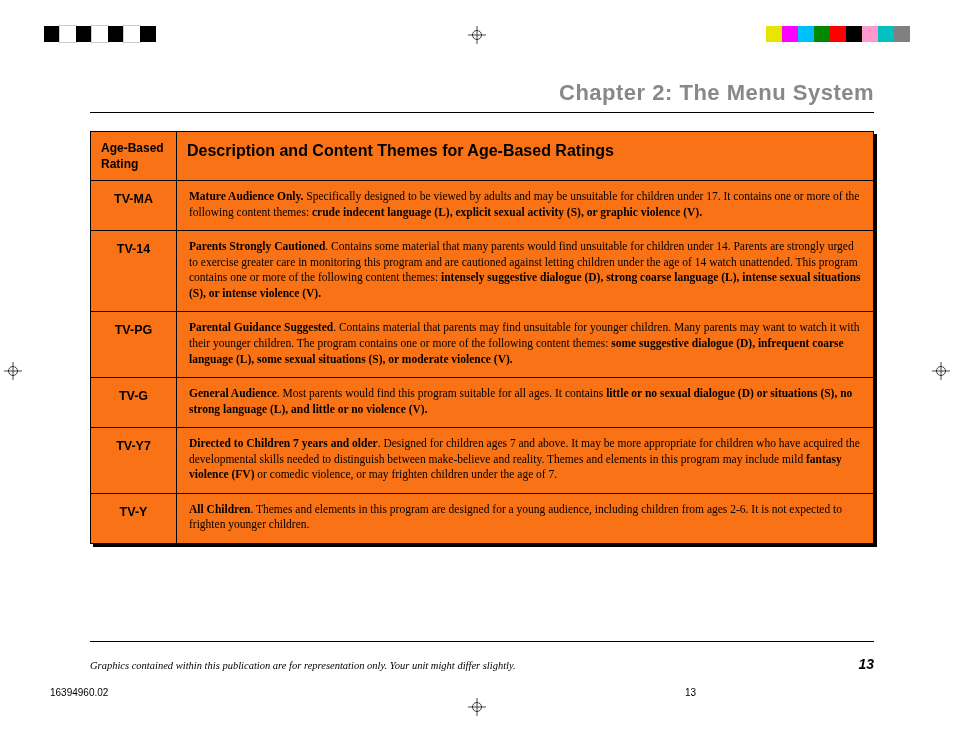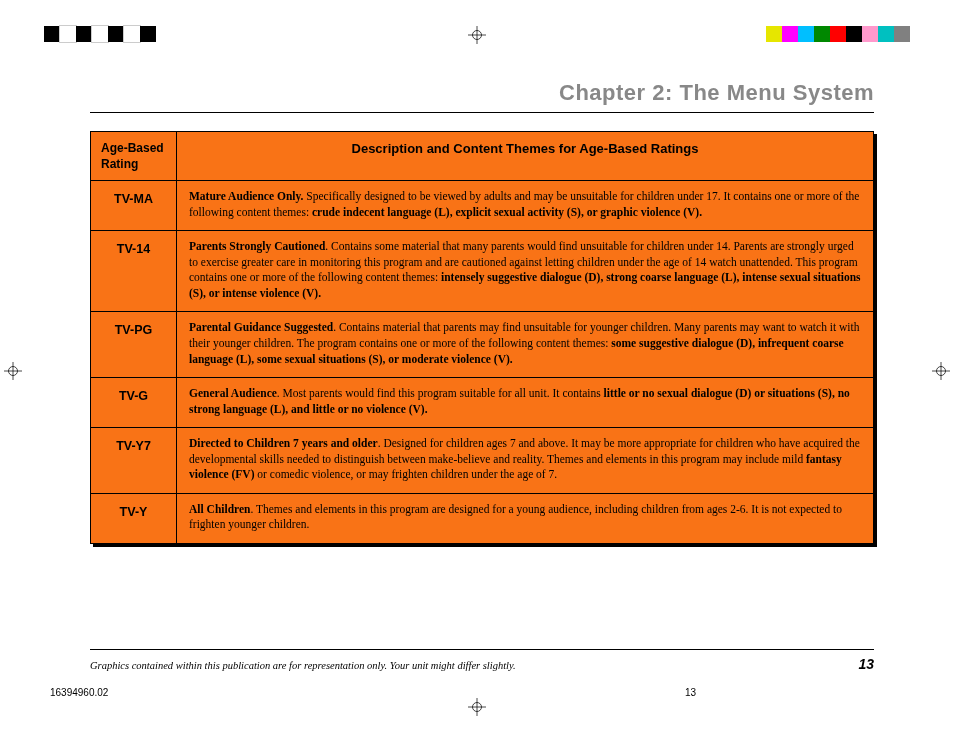--- a/index.html
+++ b/index.html
@@ -72,22 +72,22 @@
     font-size: 12px;
     line-height: 1.35;
   }
   table.rating th {
     font-family: Arial, Helvetica, sans-serif;
     font-weight: bold;
     text-align: left;
     padding: 8px 10px;
   }
   table.rating th.desc-head {
-    text-align: center;
-    font-size: 13px;
+    text-align: left;
+    font-size: 16px;
   }
   table.rating td.label {
     font-family: Arial, Helvetica, sans-serif;
     font-weight: bold;
     font-size: 12.5px;
     padding: 10px;
     width: 86px;
     text-align: center;
   }
   table.rating td.desc {
@@ -98,21 +98,21 @@
   }
   .b { font-weight: bold; }
   .footer-line {
     position: absolute;
     bottom: 0;
     left: 0; right: 0;
     display: flex;
     justify-content: space-between;
     align-items: baseline;
     border-top: 1px solid #000;
-    padding-top: 6px;
+    padding-top: 14px;
     margin-top: 16px;
   }
   .footer-note {
     font-style: italic;
     font-size: 10.5px;
   }
   .page-num {
     font-family: Arial, Helvetica, sans-serif;
     font-weight: 900;
     font-style: italic;
@@ -205,21 +205,21 @@
           <tr>
             <td class="label">TV-14</td>
             <td class="desc"><span class="b">Parents Strongly Cautioned</span><span>. Contains some material that many parents would find unsuitable for children under 14.  Parents are strongly urged to exercise greater care in monitoring this program and are cautioned against letting children under the age of 14 watch unattended.  This program contains one or more of the following content themes:  </span><span class="b">intensely suggestive dialogue (D), strong coarse language (L), intense sexual situations (S), or intense violence (V).</span></td>
           </tr>
           <tr>
             <td class="label">TV-PG</td>
             <td class="desc"><span class="b">Parental Guidance Suggested</span><span>. Contains material that parents may find unsuitable for younger children.  Many parents may want to watch it with their younger children.  The program contains one or more of the following content themes:  </span><span class="b">some suggestive dialogue (D), infrequent coarse language (L), some sexual situations (S), or moderate violence (V).</span></td>
           </tr>
           <tr>
             <td class="label">TV-G</td>
-            <td class="desc"><span class="b">General Audience</span><span>. Most parents would find this program suitable for all unit.  It contains </span><span class="b">little or no sexual dialogue (D) or situations (S), no strong language (L), and little or no violence (V).</span></td>
+            <td class="desc"><span class="b">General Audience</span><span>. Most parents would find this program suitable for all ages.  It contains </span><span class="b">little or no sexual dialogue (D) or situations (S), no strong language (L), and little or no violence (V).</span></td>
           </tr>
           <tr>
             <td class="label">TV-Y7</td>
             <td class="desc"><span class="b">Directed to Children 7 years and older</span><span>. Designed for children ages 7 and above.  It may be more appropriate for children who have acquired the developmental skills needed to distinguish between make-believe and reality.  Themes and elements in this program may include mild </span><span class="b">fantasy violence (FV)</span><span> or comedic violence, or may frighten children under the age of 7.</span></td>
           </tr>
           <tr>
             <td class="label">TV-Y</td>
             <td class="desc"><span class="b">All Children</span><span>. Themes and elements in this program are designed for a young audience, including children from ages 2-6.  It is not expected to frighten younger children.</span></td>
           </tr>
         </tbody>

